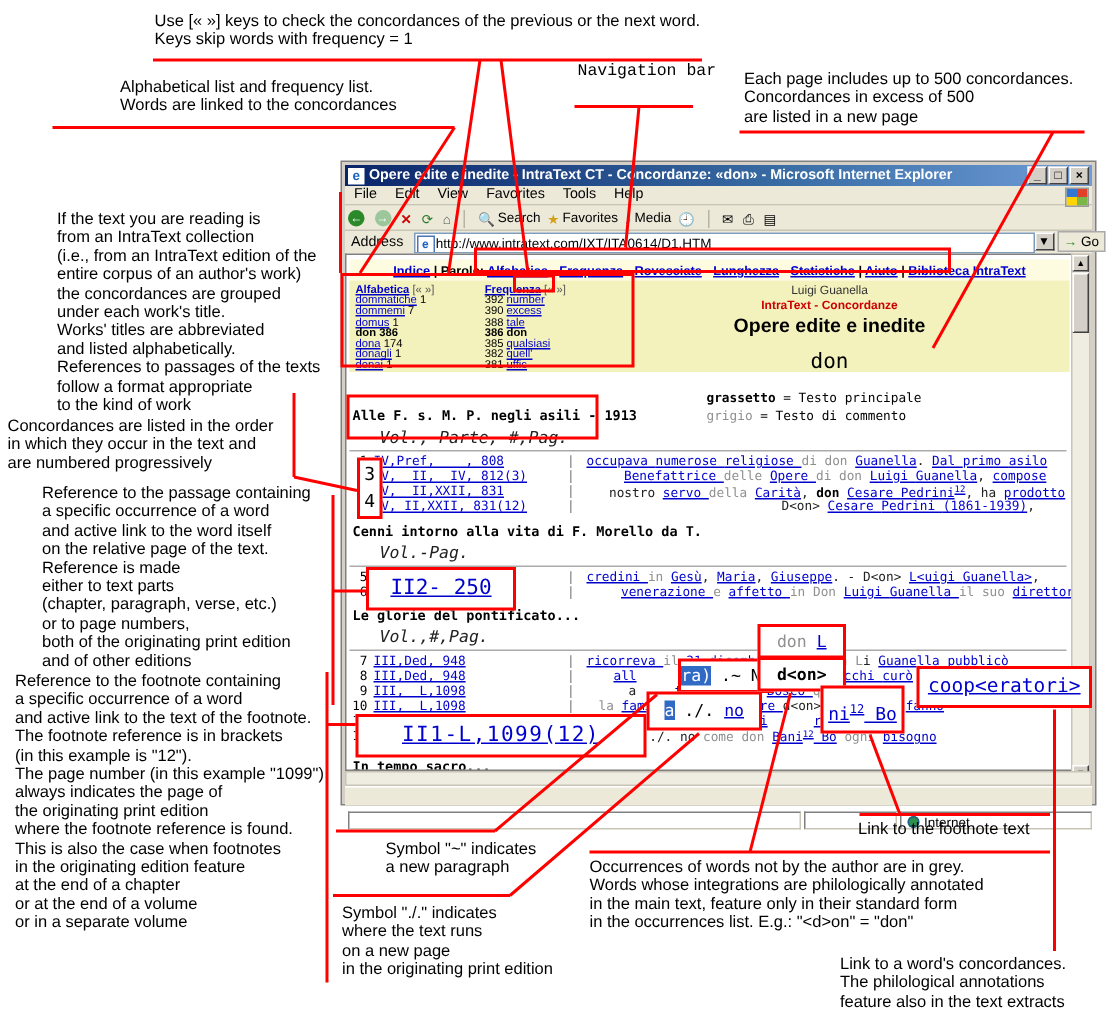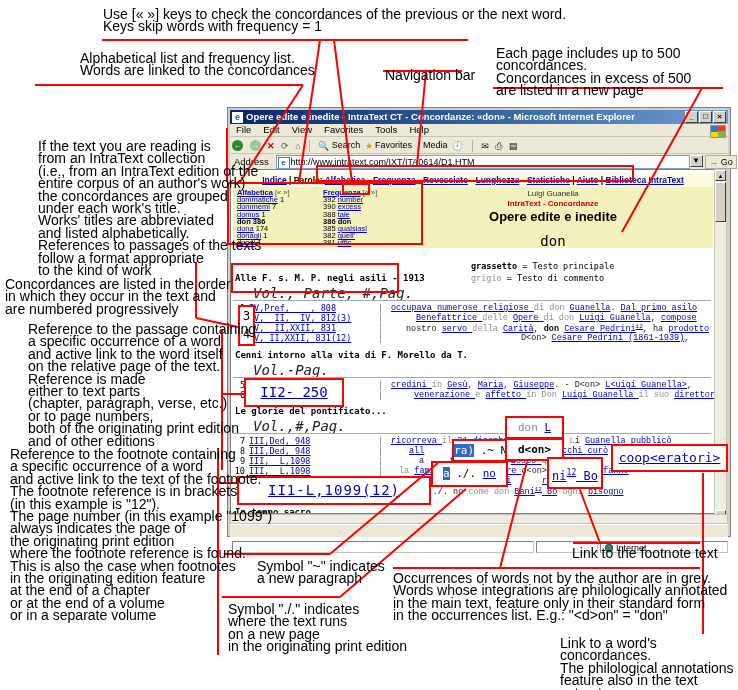--- a/index.html
+++ b/index.html
@@ -1,18 +1,18 @@
 <!DOCTYPE html>
 <html><head>
 <meta charset="utf-8">
 <style>
   html,body{margin:0;padding:0;background:#fff;}
   #root{position:relative;width:738px;height:690px;background:#fff;overflow:hidden;
         font-family:"Liberation Sans",sans-serif;}
-  .ann{position:absolute;font-size:14px;line-height:12.4px;color:#000;white-space:pre-line;z-index:60;}
+  .ann{position:absolute;font-size:11px;line-height:12.4px;color:#000;white-space:pre-line;z-index:60;}
   
   #win{position:absolute;left:228px;top:108px;width:502px;height:428px;background:#d4d0c8;
        border:2px solid #d4d0c8;box-sizing:border-box;box-shadow:0 0 0 1px #808080;z-index:10;}
   #titlebar{position:absolute;left:0;top:0;right:0;height:14px;
        background:linear-gradient(to right,#0a246a,#3a6ea5 60%,#6f9cd8);color:#fff;
        font-size:9.5px;font-weight:bold;line-height:14px;padding-left:16px;white-space:nowrap;overflow:hidden;}
   .tbtn{position:absolute;top:1px;width:13px;height:12px;background:#d4d0c8;border:1px solid #fff;
        border-right-color:#404040;border-bottom-color:#404040;font-size:8px;line-height:10px;
        text-align:center;color:#000;box-sizing:border-box;}
   #ico-ie{position:absolute;left:2px;top:2px;width:11px;height:11px;background:#fff;color:#1a63c0;
@@ -65,27 +65,27 @@
   #hdr-author{font-size:8px;color:#333;}
   #hdr-work{font-size:13px;font-weight:bold;color:#000;margin-top:1px;}
   #hdr-sub{font-size:8px;color:#cc0000;font-weight:bold;margin-top:1px;}
   #hdr-word{font-size:14px;color:#000;margin-top:9px;font-family:"DejaVu Sans Mono",monospace;}
   #legend{position:absolute;left:240px;top:90px;font-size:8.5px;line-height:12px;white-space:pre;}
   .lg-bold{font-weight:bold;}
   .lg-grey{color:#909090;}
   
   .c-sec{position:absolute;left:0;width:484px;}
   .c-title{position:absolute;left:4px;top:0;font-size:9px;font-weight:bold;white-space:pre;}
-  .c-sub{position:absolute;left:22px;top:12px;font-size:14px;font-style:italic;color:#222;white-space:pre;}
+  .c-sub{position:absolute;left:22px;top:12px;font-size:11px;font-style:italic;color:#222;white-space:pre;}
   .c-hr{position:absolute;left:2px;top:27px;width:478px;border-top:1px solid #aaa;}
   .c-row{position:absolute;left:0;height:10px;font-size:8.5px;white-space:pre;}
   .r-num{position:absolute;left:0;width:14px;text-align:right;color:#000;}
   .r-ref{position:absolute;left:18px;color:#0000cc;text-decoration:underline;white-space:pre;}
   .r-pipe{position:absolute;left:147px;color:#777;}
-  .r-txt{position:absolute;left:160px;white-space:pre;font-family:Liberation Mono, monospace;}
+  .r-txt{position:absolute;left:160px;white-space:pre;}
   .cl{color:#0000cc;text-decoration:underline;}
   .cg{color:#909090;}
   .ck{color:#222;}
   .cb{color:#000;font-weight:bold;}
   .cs{color:#0000cc;text-decoration:underline;font-size:6px;vertical-align:3px;}
   
   .rbox{position:absolute;border:2px solid #f00;box-sizing:border-box;z-index:40;}
   .rbox-fill{position:absolute;border:2px solid #f00;box-sizing:border-box;background:#fff;z-index:45;
        font-family:"DejaVu Sans Mono",monospace;overflow:hidden;white-space:pre;}
   .hl{background:#316ac5;color:#fff;}
@@ -93,21 +93,21 @@
   #redlines{position:absolute;left:0;top:0;z-index:50;pointer-events:none;}
 </style>
 </head>
 <body>
 <div id="root">
 
 <div class="ann" style="left:103px;top:8px;">Use [« »] keys to check the concordances of the previous or the next word.
 Keys skip words with frequency = 1</div>
 <div class="ann" style="left:80px;top:52px;">Alphabetical list and frequency list.
 Words are linked to the concordances</div>
-<div class="ann" style="left:385px;top:69px;">Navigation bar</div>
+<div class="ann" style="left:385px;top:42px;font-family:Liberation Mono, monospace;">Navigation bar</div>
 <div class="ann" style="left:496px;top:47px;">Each page includes up to 500 concordances.
 Concordances in excess of 500
 are listed in a new page</div>
 <div class="ann" style="left:38px;top:128px;margin-top:12px;">If the text you are reading is
 from an IntraText collection
 (i.e., from an IntraText edition of the
 entire corpus of an author's work)
 the concordances are grouped
 under each work's title.
 Works' titles are abbreviated

